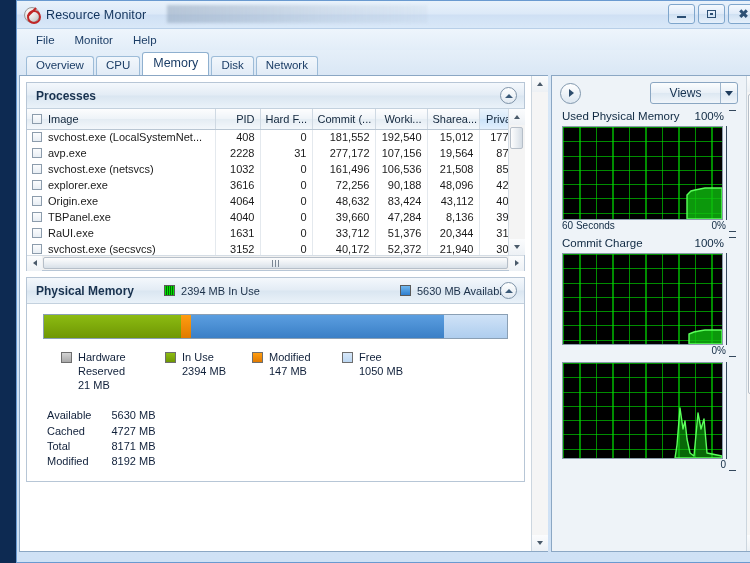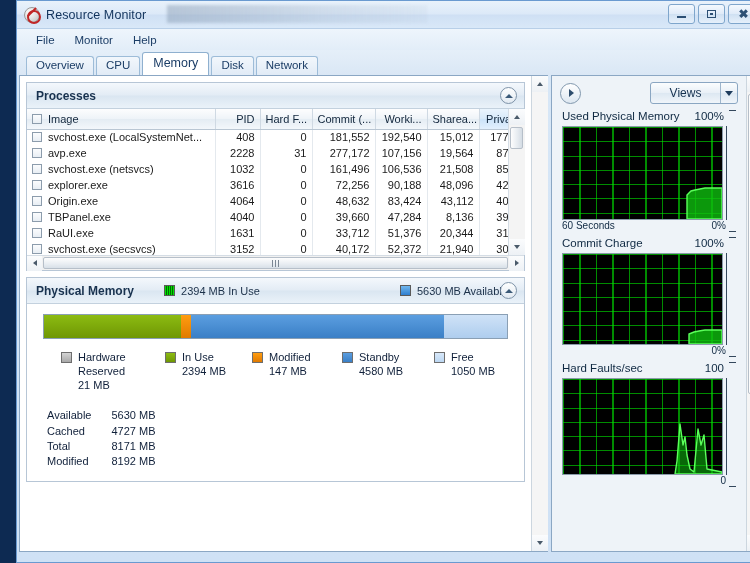--- a/index.html
+++ b/index.html
@@ -486,27 +486,20 @@
                 <span class="leg-l">
                   <span>In Use</span><br>
                   <span>2394 MB</span>
                 </span>
               </div>
               <div class="leg" style="width:90px">
                 <span class="leg-sq sq-mod"></span>
                 <span class="leg-l">
                   <span>Modified</span><br>
                   <span>147 MB</span>
-                </span>
-              </div>
-              <div class="leg" style="width:92px">
-                <span class="leg-sq sq-stand"></span>
-                <span class="leg-l">
-                  <span>Standby</span><br>
-                  <span>4580 MB</span>
                 </span>
               </div>
               <div class="leg">
                 <span class="leg-sq sq-free"></span>
                 <span class="leg-l">
                   <span>Free</span><br>
                   <span>1050 MB</span>
                 </span>
               </div>
             </div>
@@ -601,25 +594,20 @@
               </div>
               <div class="graph-rail" style="height:92px"></div>
             </div>
             <div class="gmin-row">
               <span>0%</span>
               <span class="tickmark"></span>
             </div>
           </div>
 
           <div class="gblock">
-            <div class="grow">
-              <span class="gname">Hard Faults/sec</span>
-              <span class="gmax">100</span>
-              <span class="tickmark"></span>
-            </div>
             <div class="gwrap">
               <div class="graph" style="height:97px">
                 <svg class="fill" width="145" height="97" viewBox="0 0 145 97" preserveAspectRatio="none">
                   <path d="M98,97 L100,84 L103,47 L106,68 L108,60 L110,78 L113,92 L117,95 L121,52 L124,68 L127,58 L130,92 L145,95 L145,97 Z" fill="#0fbe0f" fill-opacity="0.55" stroke="#5bff5b" stroke-width="1.4" stroke-linejoin="round"></path>
                 </svg>
               </div>
               <div class="graph-rail" style="height:97px"></div>
             </div>
             <div class="gmin-row">
               <span>0</span>

